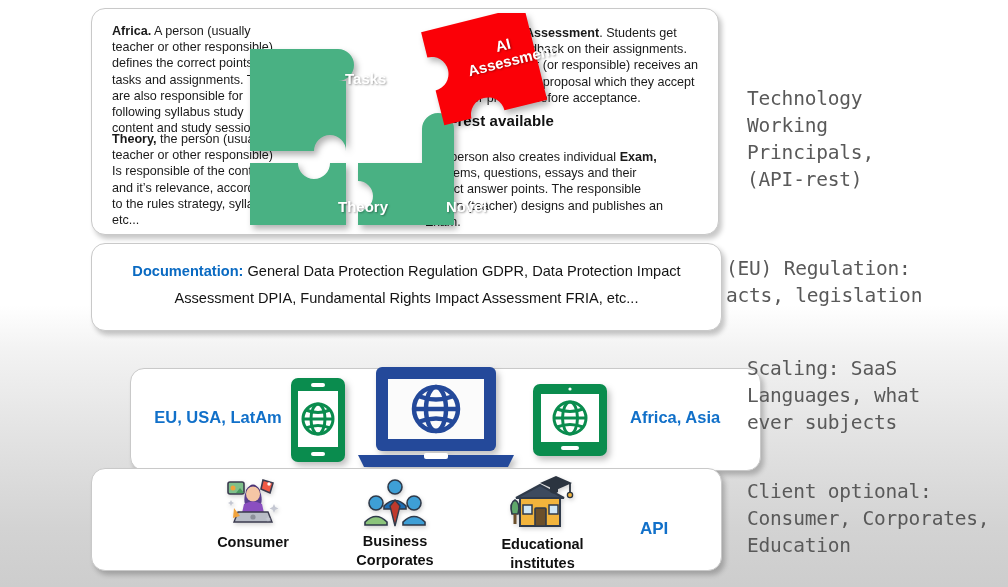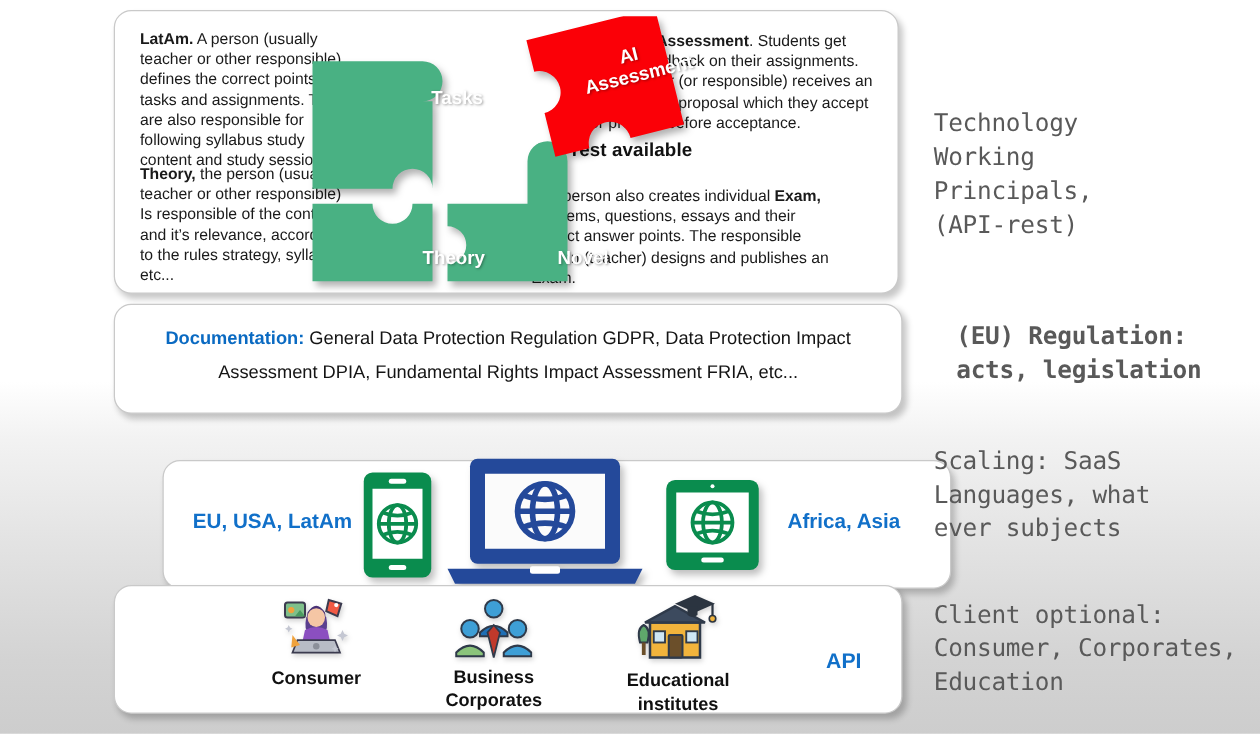--- a/index.html
+++ b/index.html
@@ -64,32 +64,32 @@
   #dev-tablet{left:401px;top:14px;}
 
   
   #panel-client{left:91px;top:468px;width:629px;height:101px;}
   .client{position:absolute;text-align:center;}
   .client .ic{display:block;margin:0 auto 1px auto;filter:drop-shadow(1px 2px 2px rgba(0,0,0,.18));}
   .client .lb{font-size:14.5px;font-weight:bold;color:#111;line-height:19px;}
   #cl-consumer{left:86px;top:5px;width:150px;}
   #cl-business{left:228px;top:10px;width:150px;}
   #cl-edu{left:368px;top:5px;width:165px;}
-  #cl-api{position:absolute;left:548px;top:50px;width:70px;text-align:center;
+  #cl-api{position:absolute;left:548px;top:50px;width:70px;
           color:#1170c9;font-weight:bold;font-size:17px;}
 </style>
 </head>
 <body>
 
 <div class="stage">
 
   <div class="panel" id="panel-tech">
 
     <div class="p1text" id="p1-tasks">
-      <b>LatAm.</b><span> A person (usually teacher or other responsible) defines the correct points of tasks and assignments. They are also responsible for following syllabus study content and study sessions.</span>
+      <b>Africa.</b><span> A person (usually teacher or other responsible) defines the correct points of tasks and assignments. They are also responsible for following syllabus study content and study sessions.</span>
     </div>
 
     <div class="p1text" id="p1-theory">
       <b>Theory,</b><span> the person (usually teacher or other responsible) Is responsible of the content and it’s relevance, according to the rules strategy, syllabus, etc...</span>
     </div>
 
     <div class="p1text" id="p1-novel">
       <b>Novel AI Assessment</b><span>. Students get instant feedback on their assignments. The teacher (or responsible) receives an assessment proposal which they accept or prepare before acceptance.</span>
     </div>
 
@@ -148,21 +148,21 @@
 Working
 Principals,
 (API-rest)</div>
 
   <div class="panel" id="panel-doc">
     <div id="doc-text">
       <span class="lead">Documentation:</span><span> General Data Protection Regulation GDPR, Data Protection Impact Assessment DPIA, Fundamental Rights Impact Assessment FRIA, etc...</span>
     </div>
   </div>
 
-  <div class="caption" style="left:765px;top:255px;font-weight:bold;">(EU) Regulation:
+  <div class="caption" style="left:726px;top:255px;">(EU) Regulation:
 acts, legislation</div>
 
   <div class="panel" id="panel-scale">
     <div id="scale-left">EU, USA, LatAm</div>
     <div id="scale-right">Africa, Asia</div>
 
     <div class="dev" id="dev-phone">
       <svg width="56" height="86" viewBox="0 0 56 86" xmlns="http://www.w3.org/2000/svg">
         <rect x="1" y="1" width="54" height="84" rx="7" fill="#0a8c4e"></rect>
         <rect x="8" y="14" width="40" height="56" fill="#ffffff"></rect>

